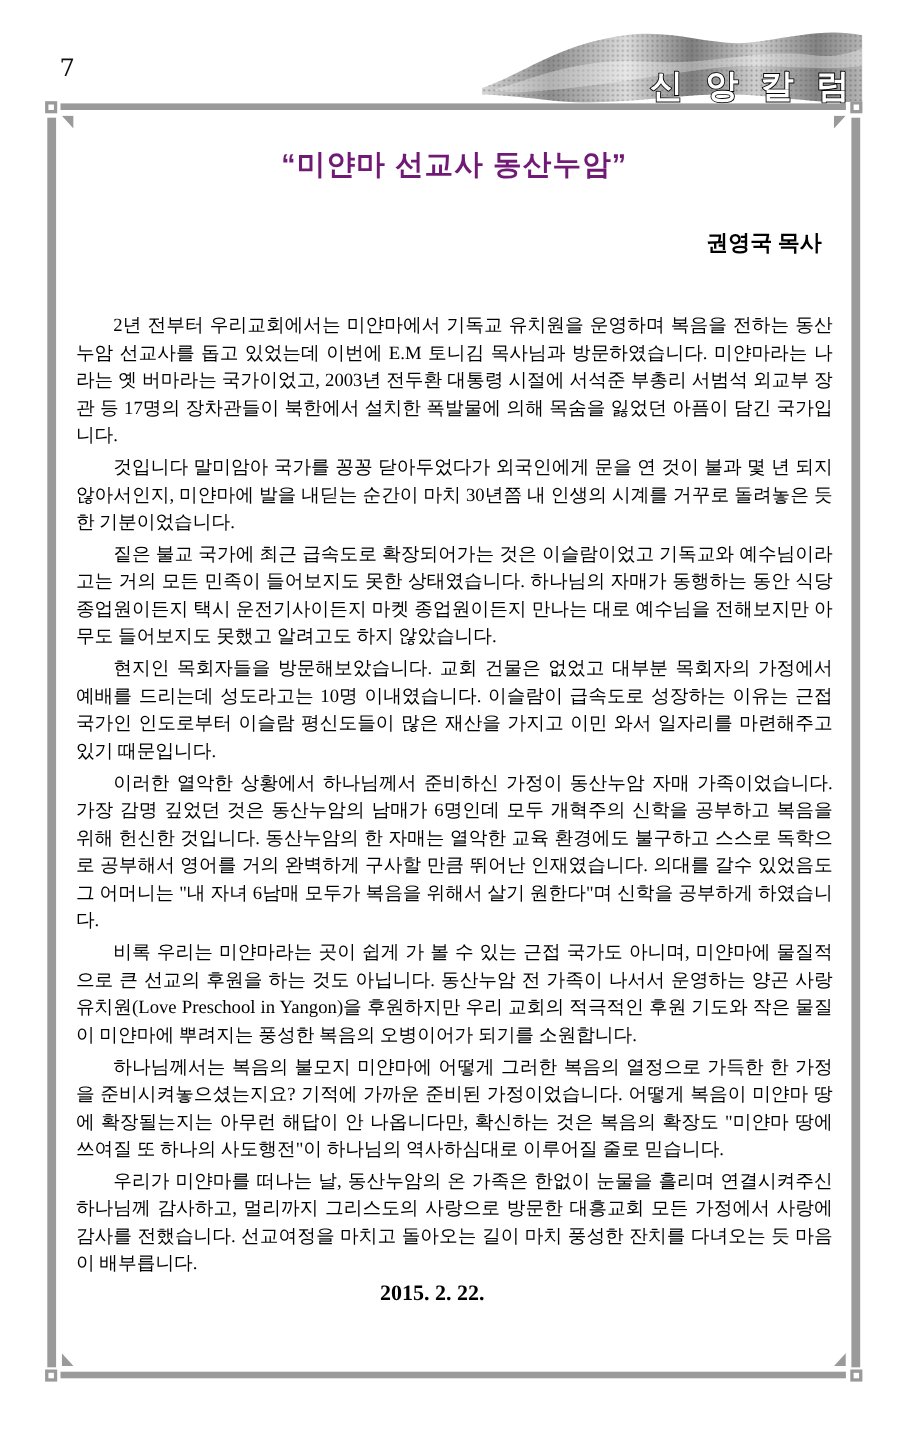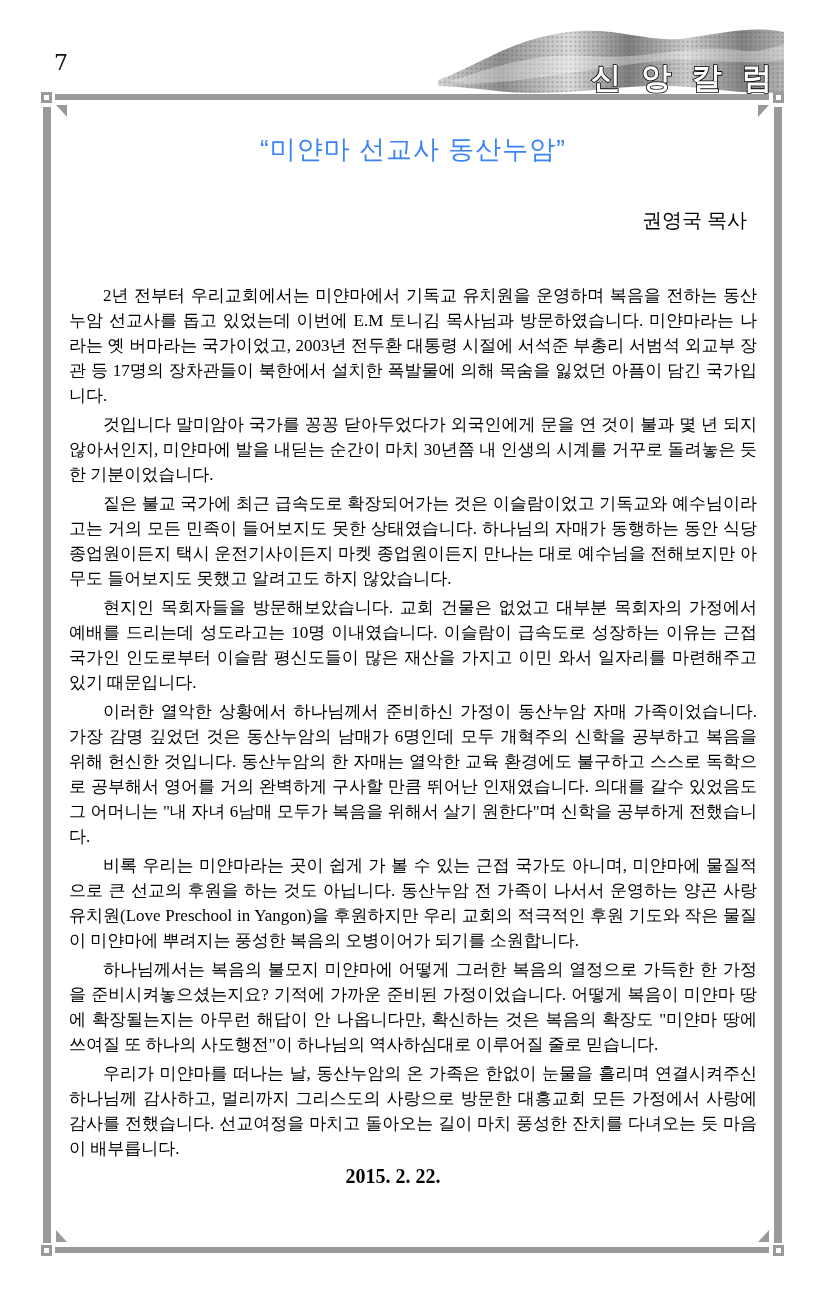--- a/index.html
+++ b/index.html
@@ -32,25 +32,25 @@
   .sq-br{left:773px;top:1245px;}
   .corner-triangle{position:absolute;width:11px;height:12px;background:#9a9a9a;}
   .tri-tl{left:56px;top:105px;clip-path:polygon(0 0,100% 0,100% 100%);}
   .tri-tr{left:758px;top:105px;clip-path:polygon(0 0,100% 0,0 100%);}
   .tri-bl{left:56px;top:1230px;clip-path:polygon(0 0,100% 100%,0 100%);}
   .tri-br{left:758px;top:1230px;clip-path:polygon(100% 0,100% 100%,0 100%);}
   
   .content{position:absolute;left:65px;top:132px;width:696px;}
   .article-title{
     text-align:center;font-family:"Liberation Sans","DejaVu Sans",sans-serif;
-    font-size:26px;font-weight:normal;letter-spacing:1px;color:#3b82f6;
+    font-size:26px;font-weight:bold;letter-spacing:1px;color:#701a75;
   }
   .article-author{
     margin-top:40px;text-align:right;padding-right:14px;
-    font-size:20px;font-weight:normal;color:#000;
+    font-size:20px;font-weight:bold;color:#000;
   }
   .article-body{
     margin-top:49px;font-size:17px;line-height:25px;
     text-align:justify;word-break:break-all;color:#000;
   }
   .article-body p{margin:4px;text-indent:34px;}
   .article-date{
     margin-top:3px;text-align:center;padding-right:40px;
     font-size:20px;font-weight:bold;color:#000;
   }
@@ -100,19 +100,19 @@
 <div class="corner-triangle tri-br"></div>
 
 <div class="content">
   <div class="article-title">“미얀마 선교사 동산누암”</div>
   <div class="article-author">권영국 목사</div>
   <div class="article-body">
     <p>2년 전부터 우리교회에서는 미얀마에서 기독교 유치원을 운영하며 복음을 전하는 동산누암 선교사를 돕고 있었는데 이번에 E.M 토니김 목사님과 방문하였습니다.  미얀마라는 나라는 옛 버마라는 국가이었고, 2003년 전두환 대통령 시절에 서석준 부총리 서범석 외교부 장관 등 17명의 장차관들이 북한에서 설치한 폭발물에 의해 목숨을 잃었던 아픔이 담긴 국가입니다.</p>
     <p>것입니다 말미암아 국가를 꽁꽁 닫아두었다가 외국인에게 문을 연 것이 불과 몇 년 되지 않아서인지, 미얀마에 발을 내딛는 순간이 마치 30년쯤 내 인생의 시계를 거꾸로 돌려놓은 듯한 기분이었습니다.</p>
     <p>짙은 불교 국가에 최근 급속도로 확장되어가는 것은 이슬람이었고 기독교와 예수님이라고는 거의 모든 민족이 들어보지도 못한 상태였습니다. 하나님의 자매가 동행하는 동안 식당 종업원이든지 택시 운전기사이든지 마켓 종업원이든지 만나는 대로 예수님을 전해보지만 아무도 들어보지도 못했고 알려고도 하지 않았습니다.</p>
     <p>현지인 목회자들을 방문해보았습니다. 교회 건물은 없었고 대부분 목회자의 가정에서 예배를 드리는데 성도라고는 10명 이내였습니다. 이슬람이 급속도로 성장하는 이유는 근접 국가인 인도로부터 이슬람 평신도들이 많은 재산을 가지고 이민 와서 일자리를 마련해주고 있기 때문입니다.</p>
-    <p>이러한 열악한 상황에서 하나님께서 준비하신 가정이 동산누암 자매 가족이었습니다. 가장 감명 깊었던 것은 동산누암의 남매가 6명인데 모두 개혁주의 신학을 공부하고 복음을 위해 헌신한 것입니다. 동산누암의 한 자매는 열악한 교육 환경에도 불구하고 스스로 독학으로 공부해서 영어를 거의 완벽하게 구사할 만큼 뛰어난 인재였습니다. 의대를 갈수 있었음도 그 어머니는 "내 자녀 6남매 모두가 복음을 위해서 살기 원한다"며 신학을 공부하게 전했습니다.</p>
+    <p>이러한 열악한 상황에서 하나님께서 준비하신 가정이 동산누암 자매 가족이었습니다. 가장 감명 깊었던 것은 동산누암의 남매가 6명인데 모두 개혁주의 신학을 공부하고 복음을 위해 헌신한 것입니다. 동산누암의 한 자매는 열악한 교육 환경에도 불구하고 스스로 독학으로 공부해서 영어를 거의 완벽하게 구사할 만큼 뛰어난 인재였습니다. 의대를 갈수 있었음도 그 어머니는 "내 자녀 6남매 모두가 복음을 위해서 살기 원한다"며 신학을 공부하게 하였습니다.</p>
     <p>비록 우리는 미얀마라는 곳이 쉽게 가 볼 수 있는 근접 국가도 아니며, 미얀마에 물질적으로 큰 선교의 후원을 하는 것도 아닙니다.  동산누암 전 가족이 나서서 운영하는 양곤 사랑 유치원(Love Preschool in Yangon)을 후원하지만 우리 교회의 적극적인 후원 기도와 작은 물질이 미얀마에 뿌려지는 풍성한 복음의 오병이어가 되기를 소원합니다.</p>
     <p>하나님께서는 복음의 불모지 미얀마에 어떻게 그러한 복음의 열정으로 가득한 한 가정을 준비시켜놓으셨는지요? 기적에 가까운 준비된 가정이었습니다. 어떻게 복음이 미얀마 땅에 확장될는지는 아무런 해답이 안 나옵니다만, 확신하는 것은 복음의 확장도 "미얀마 땅에 쓰여질 또 하나의 사도행전"이 하나님의 역사하심대로 이루어질 줄로 믿습니다.</p>
     <p>우리가 미얀마를 떠나는 날, 동산누암의 온 가족은 한없이 눈물을 흘리며 연결시켜주신 하나님께 감사하고, 멀리까지 그리스도의 사랑으로 방문한 대흥교회 모든 가정에서 사랑에 감사를 전했습니다.  선교여정을 마치고 돌아오는 길이 마치 풍성한 잔치를  다녀오는 듯 마음이 배부릅니다.</p>
   </div>
   <div class="article-date">2015. 2. 22.</div>
 </div>
 
 </body></html>

